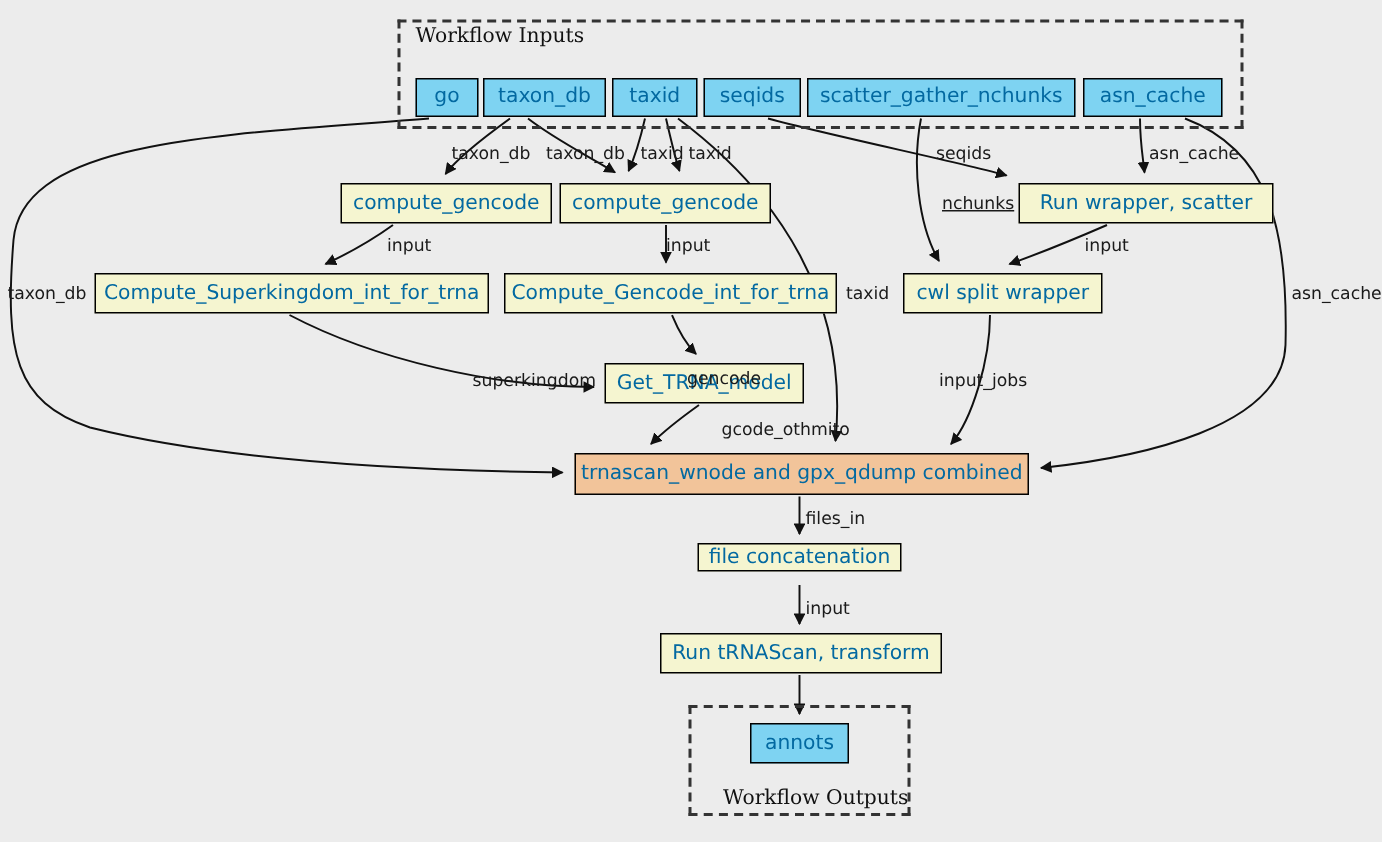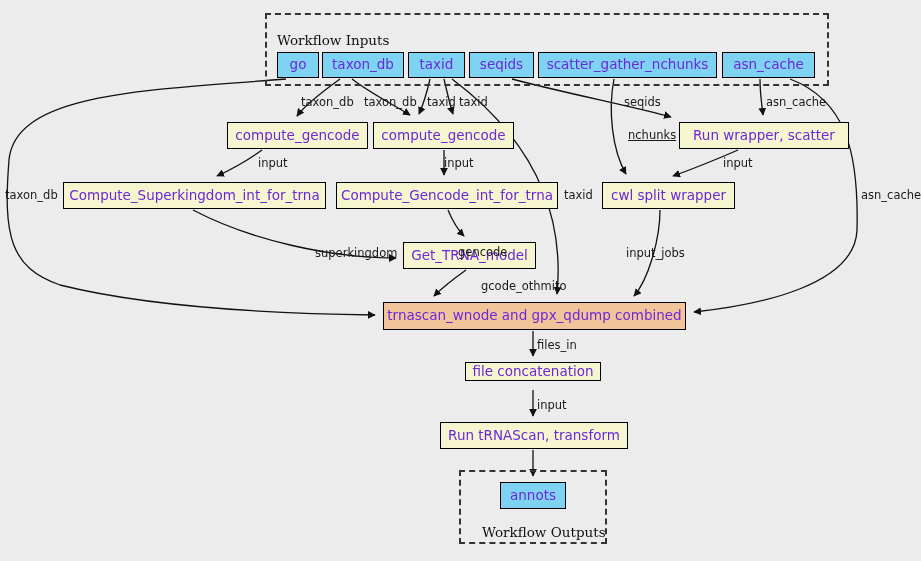--- a/index.html
+++ b/index.html
@@ -23,21 +23,21 @@
     pointer-events: none;
   }
   .node {
     position: absolute;
     box-sizing: border-box;
     border: 1px solid #000;
     display: flex;
     align-items: center;
     justify-content: center;
     font-size: 13.5px;
-    color: #6d28d9;
+    color: #0369a1;
     white-space: nowrap;
     line-height: 1;
     z-index: 3;
   }
   .node.input  { background: #7ed3f2; }
   .node.proc   { background: #f5f5d0; }
   .node.center { background: #f2c49a; }
   .group {
     position: absolute;
     box-sizing: border-box;
@@ -112,21 +112,21 @@
 
       <path d="M 533,331 L 533,356"></path>
 
       <path d="M 533,390 L 533,416"></path>
 
       <path d="M 533,450 L 533,476"></path>
     </g>
   </svg>
 
   <div class="group" style="left:265px; top:13px; width:564px; height:73px;"></div>
-  <div class="group-title" style="left:277px; top:32px;">Workflow Inputs</div>
+  <div class="group-title" style="left:277px; top:16px;">Workflow Inputs</div>
 
   <div class="group" style="left:459px; top:470px; width:148px; height:74px;"></div>
   <div class="group-title" style="left:482px; top:524px;">Workflow Outputs</div>
 
   <div class="node input" style="left:277px; top:52px; width:42px; height:26px;">go</div>
   <div class="node input" style="left:322px; top:52px; width:82px; height:26px;">taxon_db</div>
   <div class="node input" style="left:408px; top:52px; width:57px; height:26px;">taxid</div>
   <div class="node input" style="left:469px; top:52px; width:65px; height:26px;">seqids</div>
   <div class="node input" style="left:538px; top:52px; width:179px; height:26px;">scatter_gather_nchunks</div>
   <div class="node input" style="left:722px; top:52px; width:93px; height:26px;">asn_cache</div>

